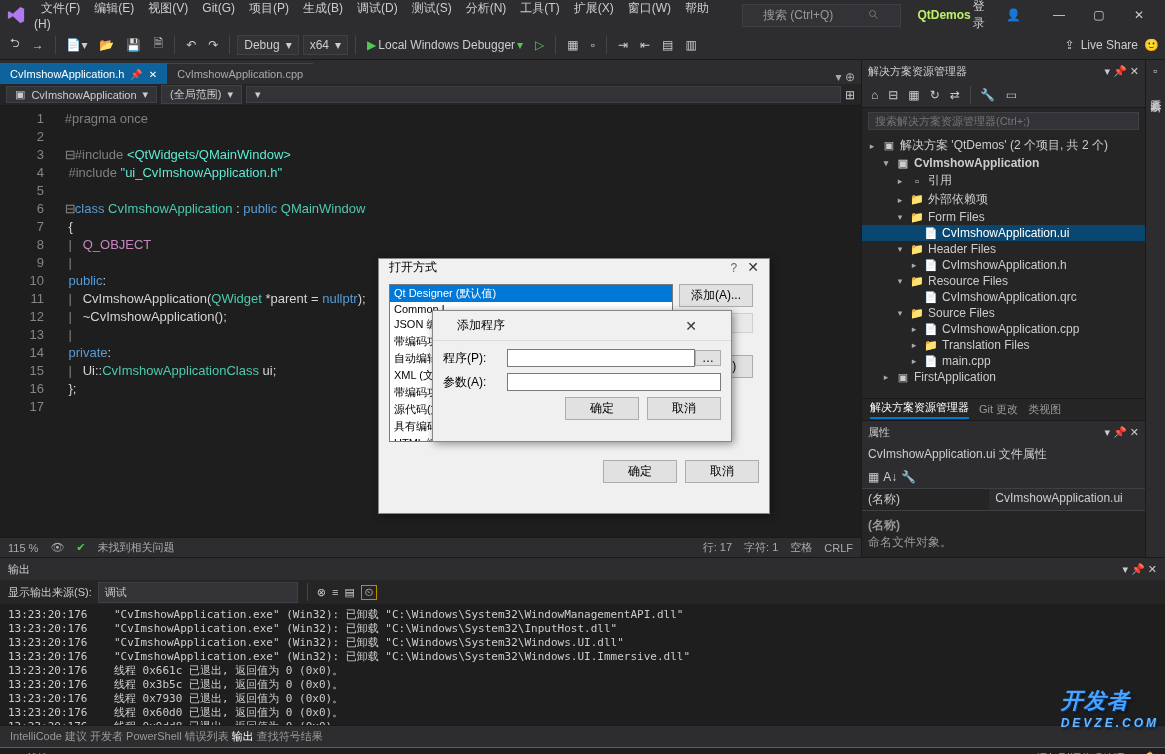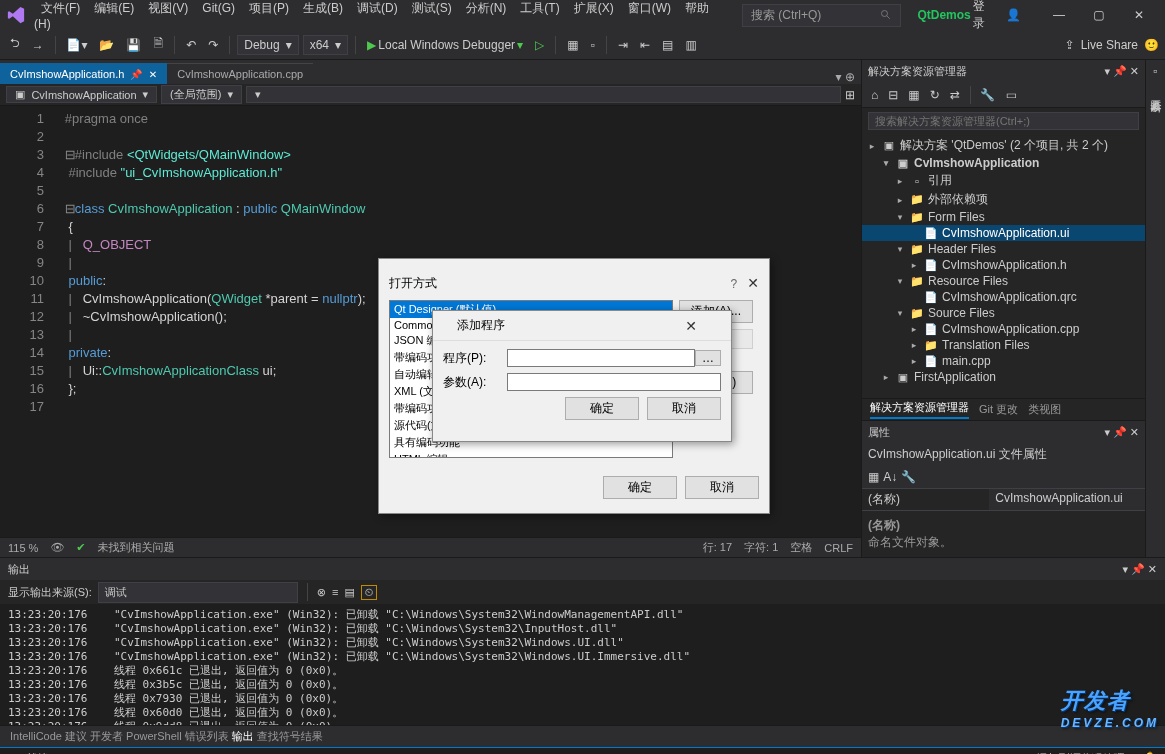--- a/index.html
+++ b/index.html
@@ -1,22 +1,22 @@
 <!DOCTYPE html>
 <html><head>
 <meta charset="utf-8">
 <style>
 * { margin:0; padding:0; box-sizing:border-box; font-family:"Segoe UI","Microsoft YaHei",sans-serif; }
 body { background:#2d2d30; color:#ccc; font-size:12px; width:1165px; height:754px; overflow:hidden; position:relative; }
 .titlebar { height:30px; background:#2d2d30; display:flex; align-items:center; padding:0 6px; gap:2px; }
 .vs-logo { width:20px; height:20px; margin-right:6px; }
 .vs-logo svg { width:20px; height:20px; }
 .menu-item { padding:4px 7px; color:#ccc; cursor:pointer; }
-.search-box { margin-left:10px; background:#333337; border:1px solid #3f3f46; padding:2px 8px; color:#999; width:160px; display:flex; align-items:center; justify-content:space-between; }
-.project-name { margin-left:14px; font-weight:600; color:#22c55e; }
+.search-box { margin-left:10px; background:#333337; border:1px solid #3f3f46; padding:2px 20px; color:#999; width:160px; display:flex; align-items:center; justify-content:space-between; }
+.project-name { margin-left:14px; font-weight:600; color:#bef264; }
 .title-right { margin-left:auto; display:flex; align-items:center; gap:10px; }
 .win-btns { display:flex; gap:0; margin-left:8px; }
 .win-btn { width:40px; height:28px; display:flex; align-items:center; justify-content:center; color:#ccc; }
 .toolbar { height:30px; background:#2d2d30; border-bottom:1px solid #1a1a1a; display:flex; align-items:center; padding:0 6px; gap:4px; }
 .tb-sep { width:1px; height:18px; background:#444; margin:0 3px; }
 .tb-btn { padding:2px 4px; color:#ccc; display:flex; align-items:center; gap:2px; }
 .tb-combo { background:#333337; border:1px solid #3f3f46; padding:2px 6px; color:#ccc; display:flex; align-items:center; gap:6px; }
 .play { color:#4ec94e; }
 .main-layout { display:flex; height:497px; }
 .editor-area { flex:1; display:flex; flex-direction:column; background:#1e1e1e; min-width:0; }
@@ -68,21 +68,21 @@
 .output-body { flex:1; font-family:Consolas,monospace; font-size:11px; color:#ccc; padding:4px 8px; overflow:auto; white-space:pre; line-height:14px; }
 .bottom-tabs { height:22px; background:#2d2d30; display:flex; align-items:center; gap:3px; padding:0 10px; font-size:11px; border-top:1px solid #1a1a1a; }
 .bottom-tabs .btab { color:#999; }
 .bottom-tabs .btab.active { color:#fff; }
 .app-status { height:22px; background:#1e1e1e; display:flex; align-items:center; padding:0 8px; font-size:11px; color:#ccc; gap:8px; border-top:1px solid #007acc; }
 .app-status .right { margin-left:auto; display:flex; gap:10px; }
 
 
 .dlg { position:absolute; background:#f0f0f0; border:1px solid #888; box-shadow:2px 2px 8px rgba(0,0,0,.4); color:#000; font-size:12px; }
 .dlg-openwith { left:378px; top:258px; width:392px; height:256px; }
-.dlg-title { padding:16px 10px 4px; display:flex; justify-content:space-between; }
+.dlg-title { padding:0 10px 4px; display:flex; justify-content:space-between; }
 .dlg-body { padding:4px 10px 10px; }
 .dlg-list { border:1px solid #7a7a7a; background:#fff; height:158px; overflow:auto; font-size:11px; }
 .dlg-list .li { padding:1px 4px; }
 .dlg-list .li.sel { background:#0078d7; color:#fff; }
 .dlg-btn { border:1px solid #adadad; background:#e1e1e1; padding:2px 0; width:74px; text-align:center; font-size:12px; }
 .dlg-btns-bot { display:flex; justify-content:flex-end; gap:8px; padding:8px 10px; }
 .dlg-add { left:432px; top:310px; width:300px; height:132px; z-index:10; }
 .dlg-add-title { padding:6px 24px; display:flex; justify-content:space-between; align-items:center; border-bottom:1px solid #ddd; }
 .dlg-add-body { padding:8px 10px; }
 .dlg-add-body .row { display:flex; align-items:center; margin-bottom:6px; gap:0; }

